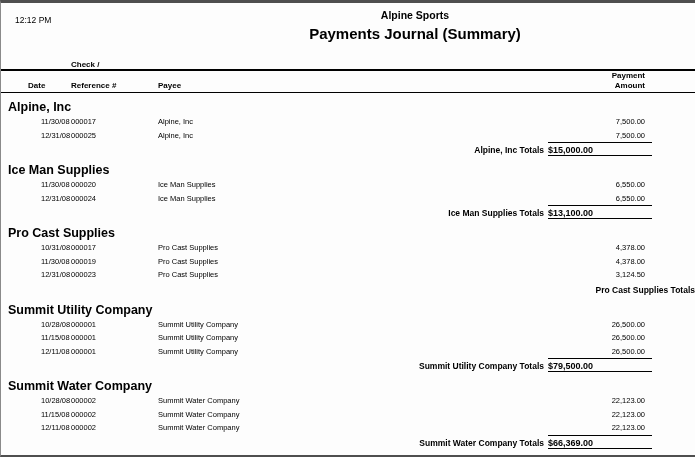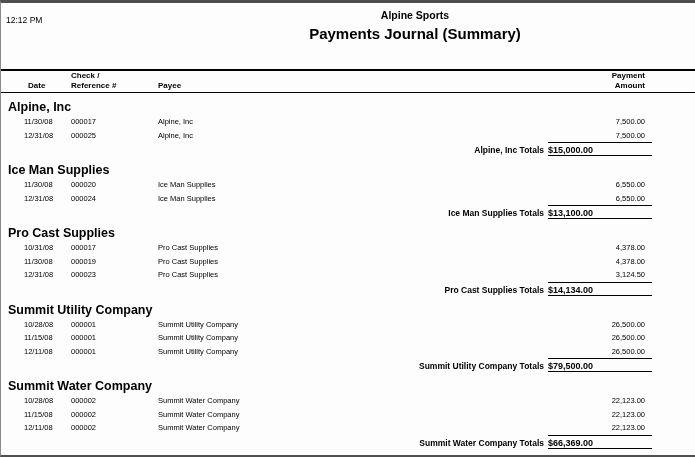--- a/index.html
+++ b/index.html
@@ -12,41 +12,41 @@
     height:457px;
     background:#fdfdfd;
     border-top:3px solid #4f4f4f;
     border-left:1px solid #8a8a8a;
     border-bottom:2px solid #4f4f4f;
     overflow:hidden;
   }
 
   
   .timestamp {
-    position:absolute; left:5px; top:12px;
+    position:absolute; left:14px; top:12px;
     font-size:8.5px; line-height:10px;
   }
   .rpt-head { margin-left:133px; width:562px; text-align:center; }
   .company  { padding-top:6px; font-size:10.5px; font-weight:bold; line-height:12px; }
   .title    { margin-top:4px; font-size:15px;   font-weight:bold; line-height:18px; }
 
   
   .thead {
     display:flex;
     margin-top:26px;
     border-top:2px solid #000;
     border-bottom:1px solid #000;
     height:24px;
     font-size:8px; font-weight:bold; line-height:10px;
   }
   .thead .cell { display:flex; flex-direction:column; justify-content:flex-end; padding-bottom:1px; }
 
   
-  .c-date  { width:70px;  padding-left:23px; }
-  .c-check { width:87px; }
+  .c-date  { width:70px;  padding-left:40px; }
+  .c-check { width:87px;gap:11px; }
   .c-payee { flex:1; }
   .c-amt   { width:170px; padding-right:50px; text-align:right; }
   .thead .c-date { padding-left:27px; }
 
   
   .group { margin-top:7px; margin-bottom:3px; }
   .group-name { padding-left:7px; font-size:12.5px; font-weight:bold; line-height:15px; }
   .row { display:flex; font-size:7.5px; line-height:13.5px; }
 
   .total-row {
@@ -156,21 +156,20 @@
 
   <div class="row">
     <div class="c-date rdate">12/31/08</div>
     <div class="c-check rcheck">000023</div>
     <div class="c-payee rpayee">Pro Cast Supplies</div>
     <div class="c-amt ramount">3,124.50</div>
   </div>
 </div>
     <div class="total-row">
       <div class="total-label tlabel">Pro Cast Supplies Totals</div>
-      <div class="total-amount tamount">$14,134.00</div>
     </div>
   </section>
 
   <section class="group">
     <div class="group-name gname">Summit Utility Company</div>
     <div class="rows">
   <div class="row">
     <div class="c-date rdate">10/28/08</div>
     <div class="c-check rcheck">000001</div>
     <div class="c-payee rpayee">Summit Utility Company</div>

